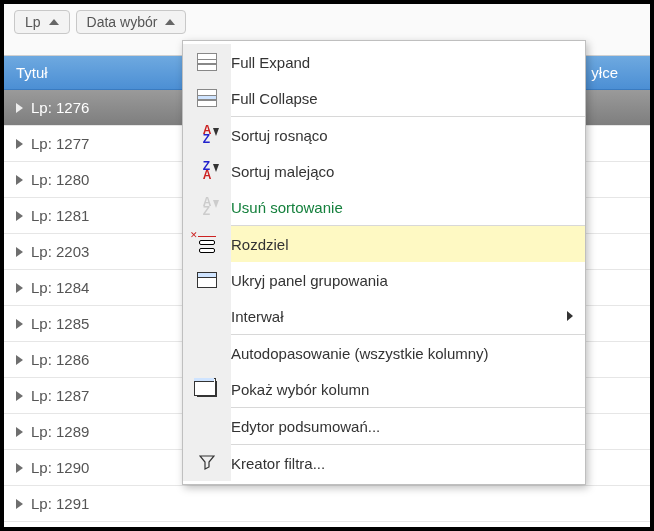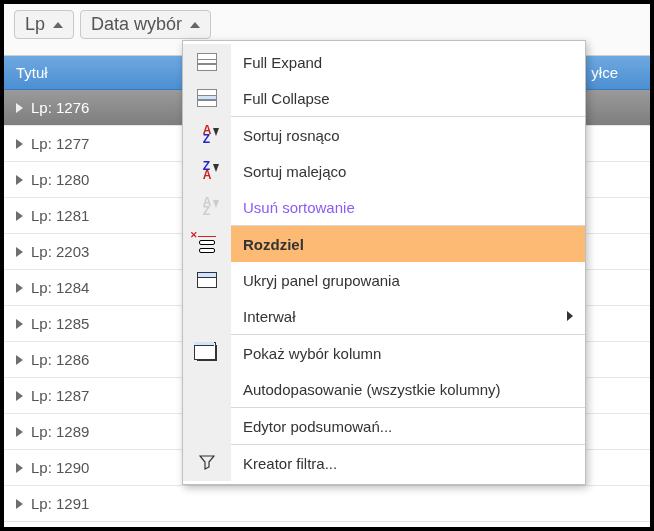--- a/index.html
+++ b/index.html
@@ -27,21 +27,21 @@
     gap: 6px;
   }
   .group-chip {
     display: inline-flex;
     align-items: center;
     gap: 8px;
     background: #f3f3f3;
     border: 1px solid #c8c8c8;
     border-radius: 4px;
     padding: 3px 10px;
-    font-size: 18px;
+    font-size: 14px;
     color: #555;
   }
   .group-chip .sort-tri {
     width: 0; height: 0;
     border-left: 5px solid transparent;
     border-right: 5px solid transparent;
     border-bottom: 6px solid #666;
   }
 
   
@@ -94,36 +94,36 @@
     box-shadow: 2px 3px 8px rgba(0,0,0,0.25);
     padding: 3px 0;
   }
   .menu-item {
     display: flex;
     align-items: center;
     height: 36px;
     padding: 0 10px 0 0;
     position: relative;
   }
-  .menu-item.highlight { background: #fdba74; font-weight: bold; }
+  .menu-item.highlight { background: #fef9c3; }
   .menu-icon-col {
     width: 48px;
     height: 100%;
     display: flex;
     align-items: center;
     justify-content: center;
     background: #efefef;
   }
   .menu-label {
-    padding-left: 12px;
+    padding-left: 0;
     font-size: 15px;
     color: #333;
     flex: 1;
   }
-  .menu-item.disabled .menu-label { color: #8b5cf6; }
+  .menu-item.disabled .menu-label { color: #15803d; }
   .menu-sep {
     display: flex;
     height: 1px;
   }
   .menu-sep .menu-icon-col { height: 1px; }
   .menu-sep .line {
     flex: 1;
     border-top: 1px solid #d8d8d8;
     margin-left: 0;
   }
@@ -327,31 +327,31 @@
       <span class="menu-label">Interwał</span>
       <span class="submenu-arrow"></span>
     </div>
 
     <div class="menu-sep">
       <div class="menu-icon-col"></div>
         <div class="line"></div>
     </div>
 
     <div class="menu-item">
+      <div class="menu-icon-col"></div>
+      <span class="menu-label">Autodopasowanie (wszystkie kolumny)</span>
+    </div>
+
+    <div class="menu-item">
       <div class="menu-icon-col">
         <div class="ico-cols">
             <div></div>
           </div>
       </div>
       <span class="menu-label">Pokaż wybór kolumn</span>
-    </div>
-
-    <div class="menu-item">
-      <div class="menu-icon-col"></div>
-      <span class="menu-label">Autodopasowanie (wszystkie kolumny)</span>
     </div>
 
     <div class="menu-sep">
       <div class="menu-icon-col"></div>
         <div class="line"></div>
     </div>
 
     <div class="menu-item">
       <div class="menu-icon-col"></div>
       <span class="menu-label">Edytor podsumowań...</span>

